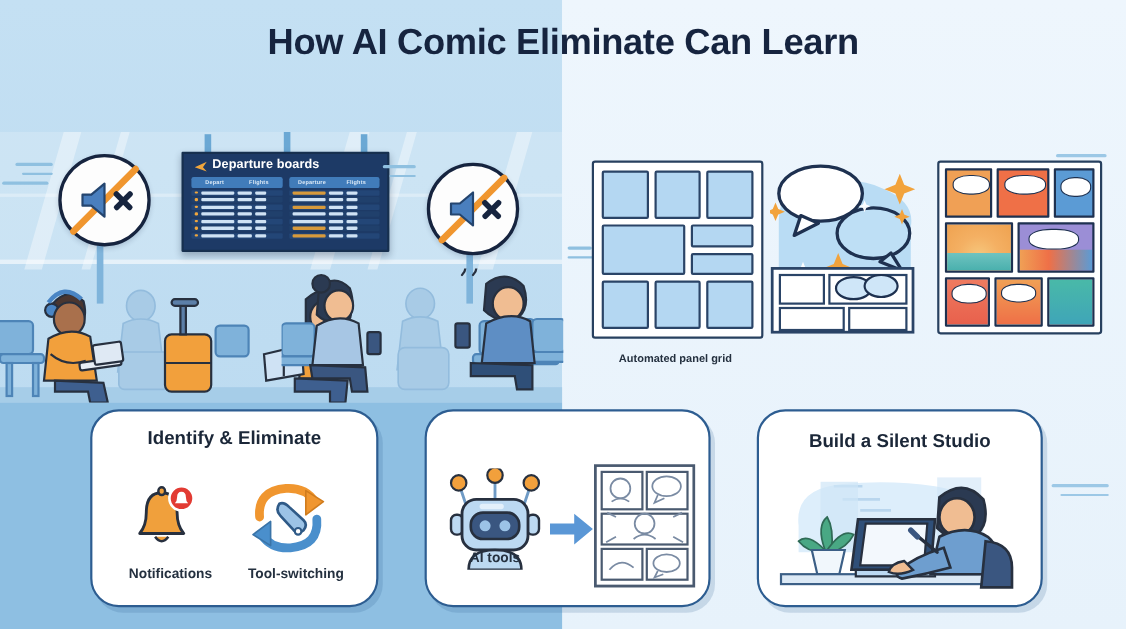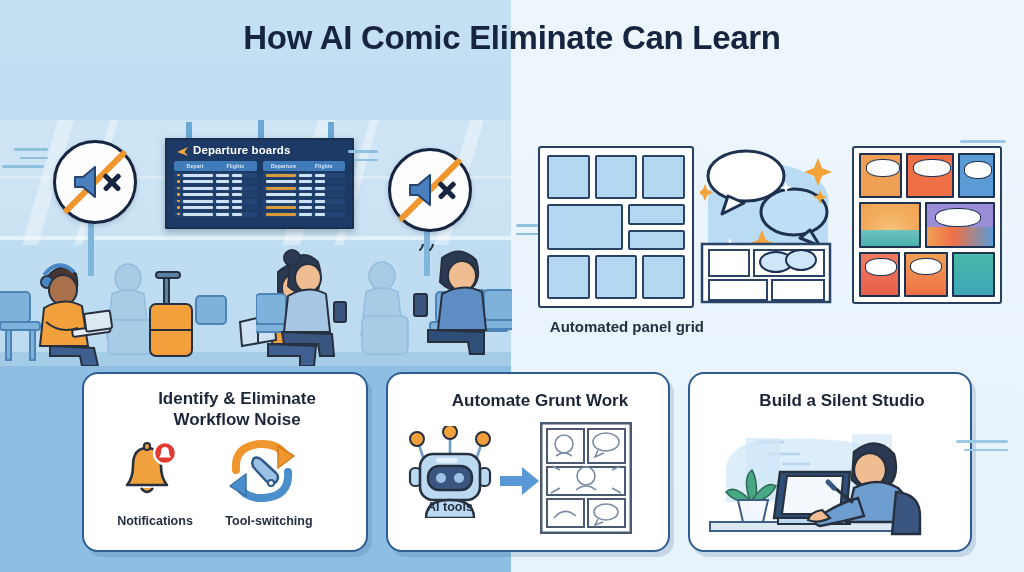--- a/index.html
+++ b/index.html
@@ -61,26 +61,26 @@
 
   .bubblewrap{position:absolute;left:700px;top:142px;width:135px;height:162px;}
 
   .comicgrid{position:absolute;left:852px;top:146px;width:150px;height:158px;background:#fff;
              border:2.5px solid #27405f;border-radius:3px;padding:5px;box-sizing:border-box;
              display:flex;flex-direction:column;gap:4px;}
   .cg-row{display:flex;gap:4px;flex:1;}
   .cg{border:2px solid #1e3150;border-radius:1px;position:relative;overflow:hidden;}
   .cbub{position:absolute;background:#fff;border:1.8px solid #1e3150;border-radius:45%;}
 
-  .caption{position:absolute;text-align:right;font-size:15px;line-height:14px;
+  .caption{position:absolute;text-align:center;font-size:10px;line-height:14px;
            font-weight:bold;color:#24303f;}
 
   
-  .card{position:absolute;background:#fff;border:2.5px solid #2d5d91;border-radius:16px;
-        box-shadow:4px 5px 0 rgba(45,93,145,.18);padding-left:24px;}
+  .card{position:absolute;background:#fff;border:2.5px solid #2d5d91;border-radius:26px;
+        box-shadow:4px 5px 0 rgba(45,93,145,.18);}
   .card h3{margin:0;padding:14px 10px 0;text-align:center;font-size:17px;line-height:21px;
            font-weight:bold;color:#1b2738;}
   .icoLabel{text-align:center;font-size:12.5px;font-weight:bold;color:#24303f;}
 </style>
 </head>
 <body>
 
 <div id="canvas">
 
   <div class="bg-left"></div>
@@ -415,21 +415,20 @@
       <div class="cg" style="flex:1;background:linear-gradient(180deg,#f0a055,#ef7047);">
           <div class="cbub" style="left:4px;top:4px;width:30px;height:15px;"></div>
         </div>
       <div class="cg" style="flex:1;background:linear-gradient(180deg,#49b9a8,#3fa5b8);"></div>
     </div>
   </div>
 
   <div class="card" style="left:82px;top:372px;width:258px;height:176px;">
     <h3>
       <span>Identify &amp; Eliminate</span><br>
-      <span>Workflow Noise</span>
     </h3>
 
     <svg style="position:absolute;left:32px;top:66px;" width="62" height="62" viewBox="0 0 62 62">
       <path d="M31 8 q14 0 14 18 q0 12 6 19 h-40 q6 -7 6 -19 q0 -18 14 -18 Z" fill="#f0a03c" stroke="#27303f" stroke-width="2.6" stroke-linejoin="round"></path>
       <rect x="28" y="3" width="6" height="7" rx="3" fill="#f0a03c" stroke="#27303f" stroke-width="2.2"></rect>
       <path d="M25 48 q6 8 12 0" fill="#f0a03c" stroke="#27303f" stroke-width="2.4"></path>
       <circle cx="49" cy="13" r="11" fill="#e23b33" stroke="#fff" stroke-width="2.4"></circle>
       <path d="M49 7 q4 0 4 5 q0 3.5 2 5.5 h-12 q2 -2 2 -5.5 q0 -5 4 -5 Z" fill="#fff"></path>
     </svg>
     <div class="icoLabel" style="position:absolute;left:16px;top:140px;width:110px;">Notifications</div>
@@ -439,21 +438,20 @@
       <path d="M52 10 l16 10 l-16 12 Z" fill="#f0962f" stroke="#d07c1d" stroke-width="1.5" stroke-linejoin="round"></path>
       <path d="M62 36 q2 24 -24 26 q-18 1 -26 -12" fill="none" stroke="#4a8fcc" stroke-width="8" stroke-linecap="round"></path>
       <path d="M20 60 l-16 -10 l16 -12 Z" fill="#4a8fcc" stroke="#3a74a8" stroke-width="1.5" stroke-linejoin="round"></path>
       <path d="M28 22 q-4 6 1 11 l12 13 q4 4 9 0 q4 -5 0 -9 l-13 -12 q-5 -5 -9 -3 Z" fill="#9cc3e6" stroke="#2f5a87" stroke-width="2.4" stroke-linejoin="round"></path>
       <circle cx="45" cy="47" r="3" fill="#fff" stroke="#2f5a87" stroke-width="2"></circle>
     </svg>
     <div class="icoLabel" style="position:absolute;left:120px;top:140px;width:130px;">Tool-switching</div>
   </div>
 
   <div class="card" style="left:386px;top:372px;width:256px;height:176px;">
-    <h3 style="padding-top:16px;">Automate Grunt Work</h3>
 
     <svg style="position:absolute;left:16px;top:52px;" width="92" height="92" viewBox="0 0 92 92">
       <path d="M20 34 l-6 -18 M46 28 l0 -20 M72 34 l6 -18" stroke="#6f9bc6" stroke-width="2.6" fill="none"></path>
       <circle cx="13" cy="13" r="7" fill="#f2a03c" stroke="#27303f" stroke-width="2"></circle>
       <circle cx="46" cy="6" r="7" fill="#f2a03c" stroke="#27303f" stroke-width="2"></circle>
       <circle cx="79" cy="13" r="7" fill="#f2a03c" stroke="#27303f" stroke-width="2"></circle>
       <rect x="6" y="42" width="11" height="18" rx="5" fill="#bcd9f2" stroke="#27303f" stroke-width="2.2"></rect>
       <rect x="75" y="42" width="11" height="18" rx="5" fill="#bcd9f2" stroke="#27303f" stroke-width="2.2"></rect>
       <rect x="16" y="28" width="60" height="46" rx="13" fill="#bcd9f2" stroke="#27303f" stroke-width="2.6"></rect>
       <rect x="24" y="40" width="44" height="24" rx="11" fill="#3a5680" stroke="#27303f" stroke-width="2.4"></rect>

